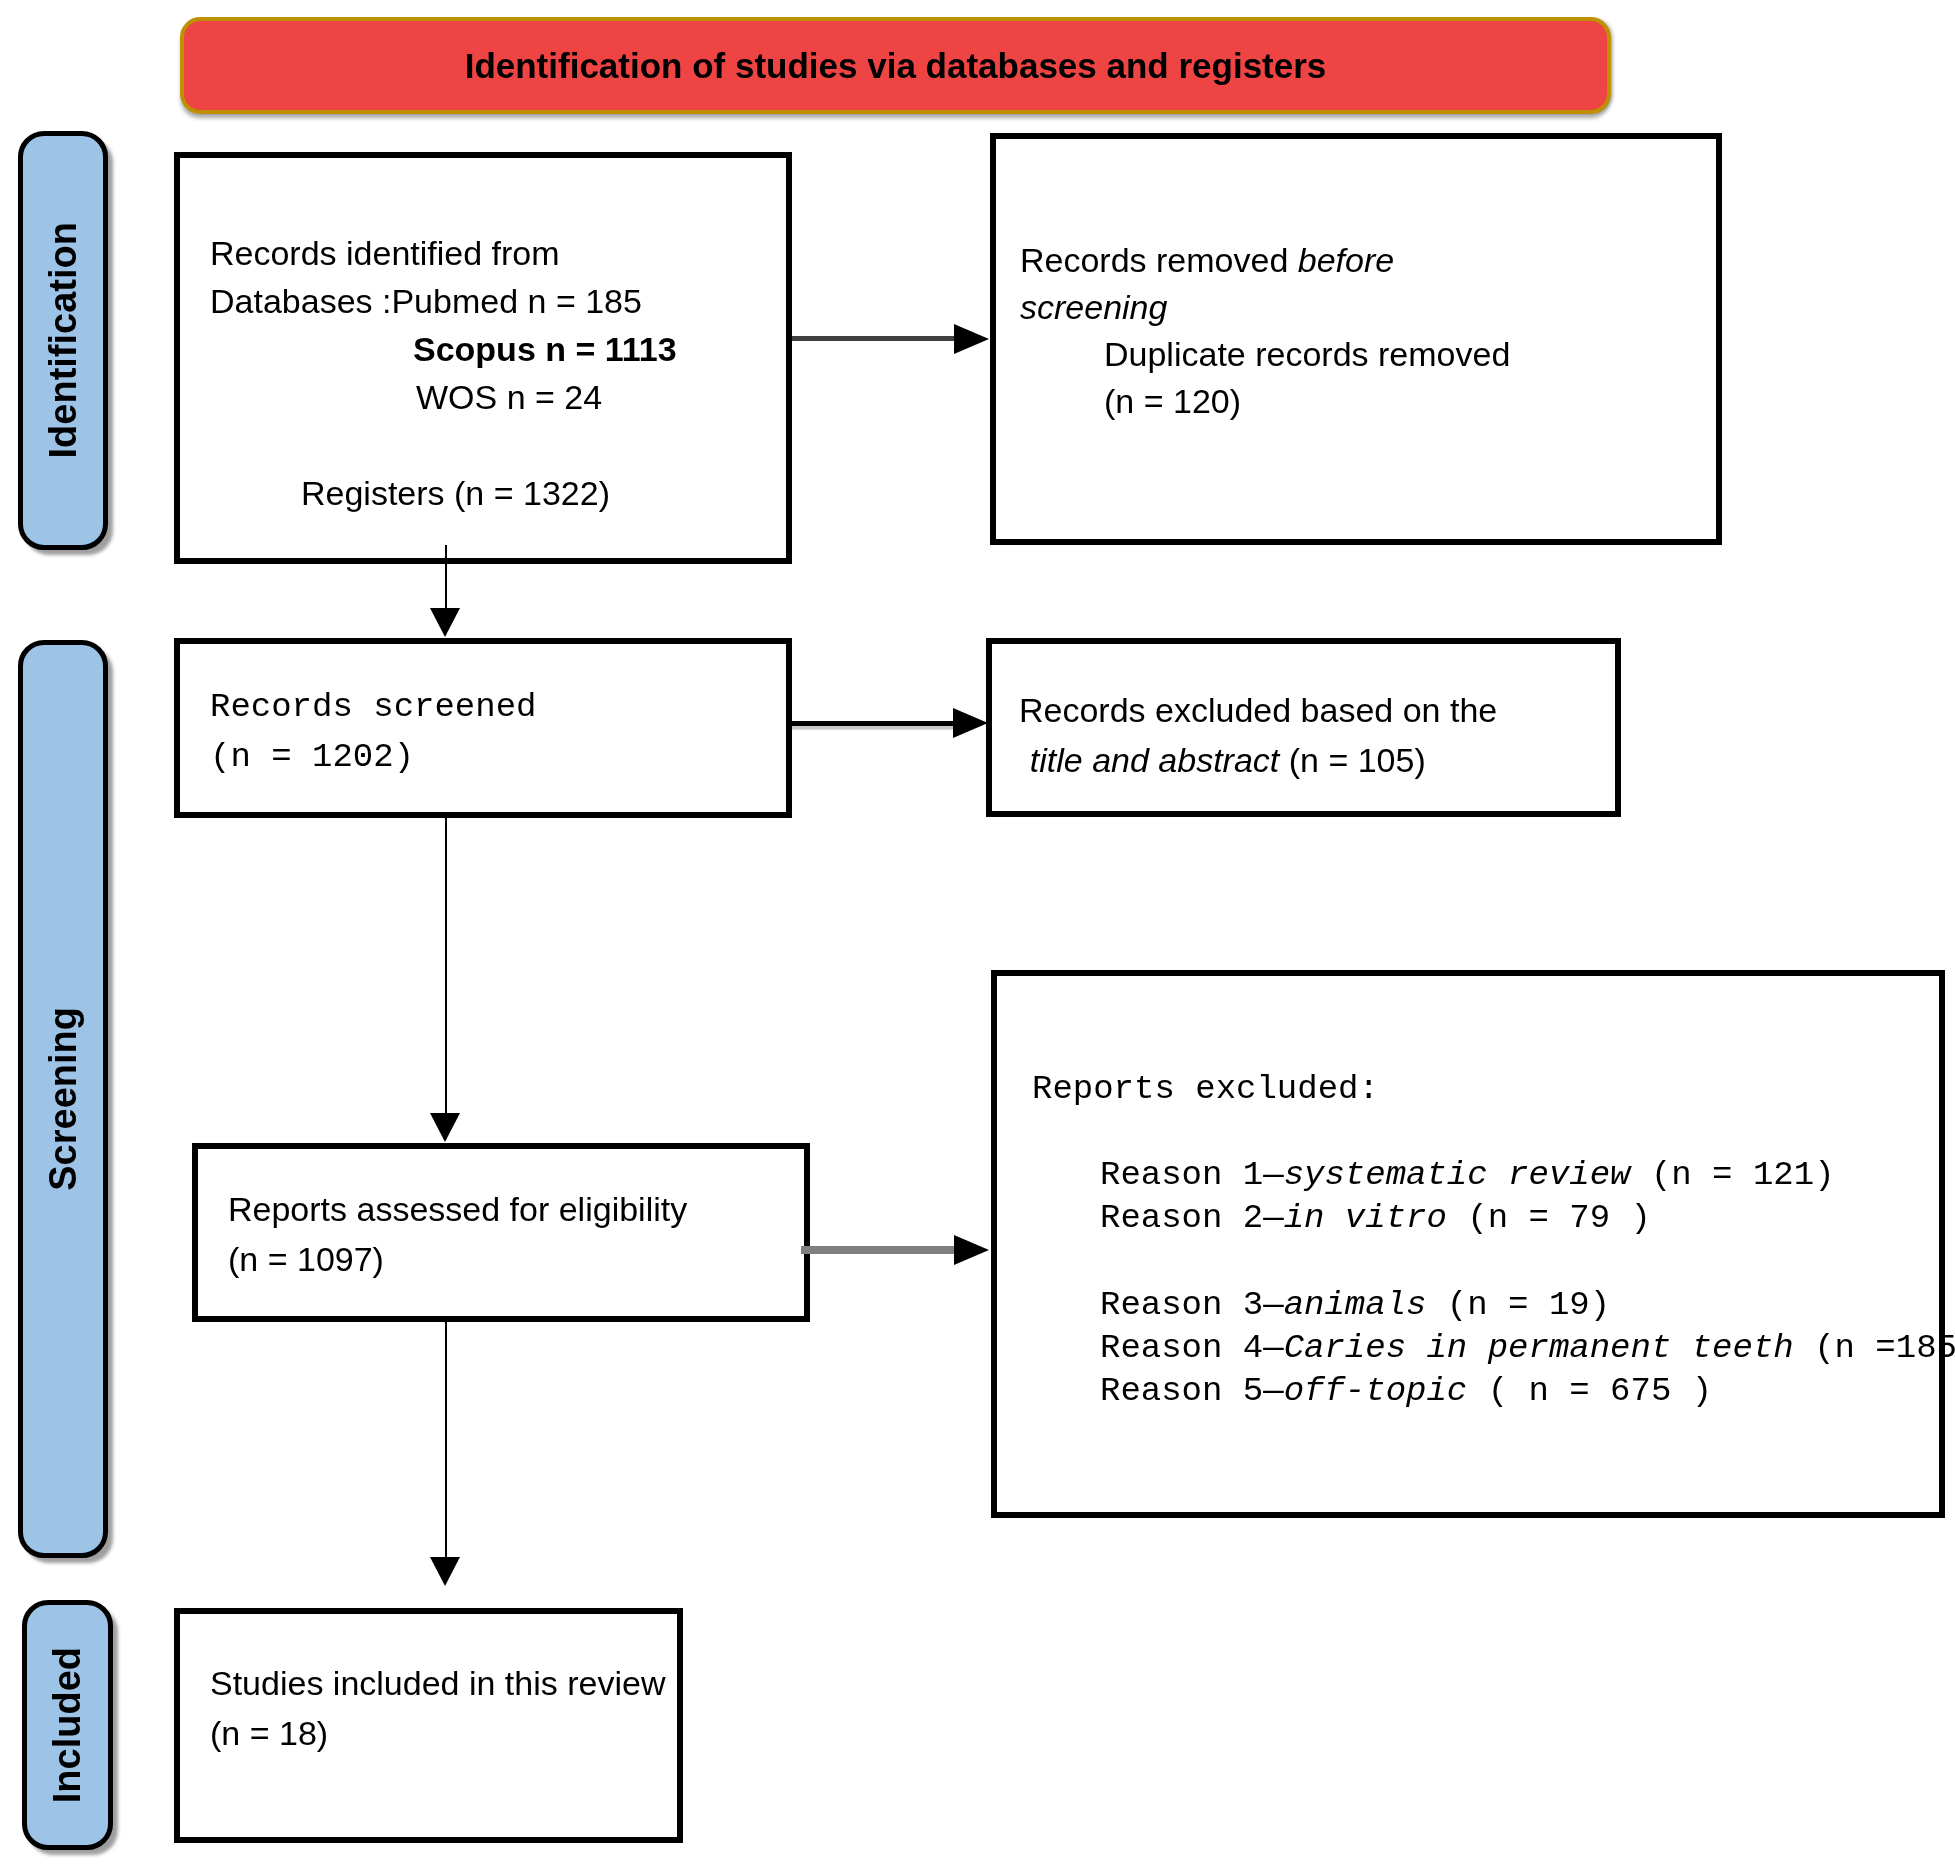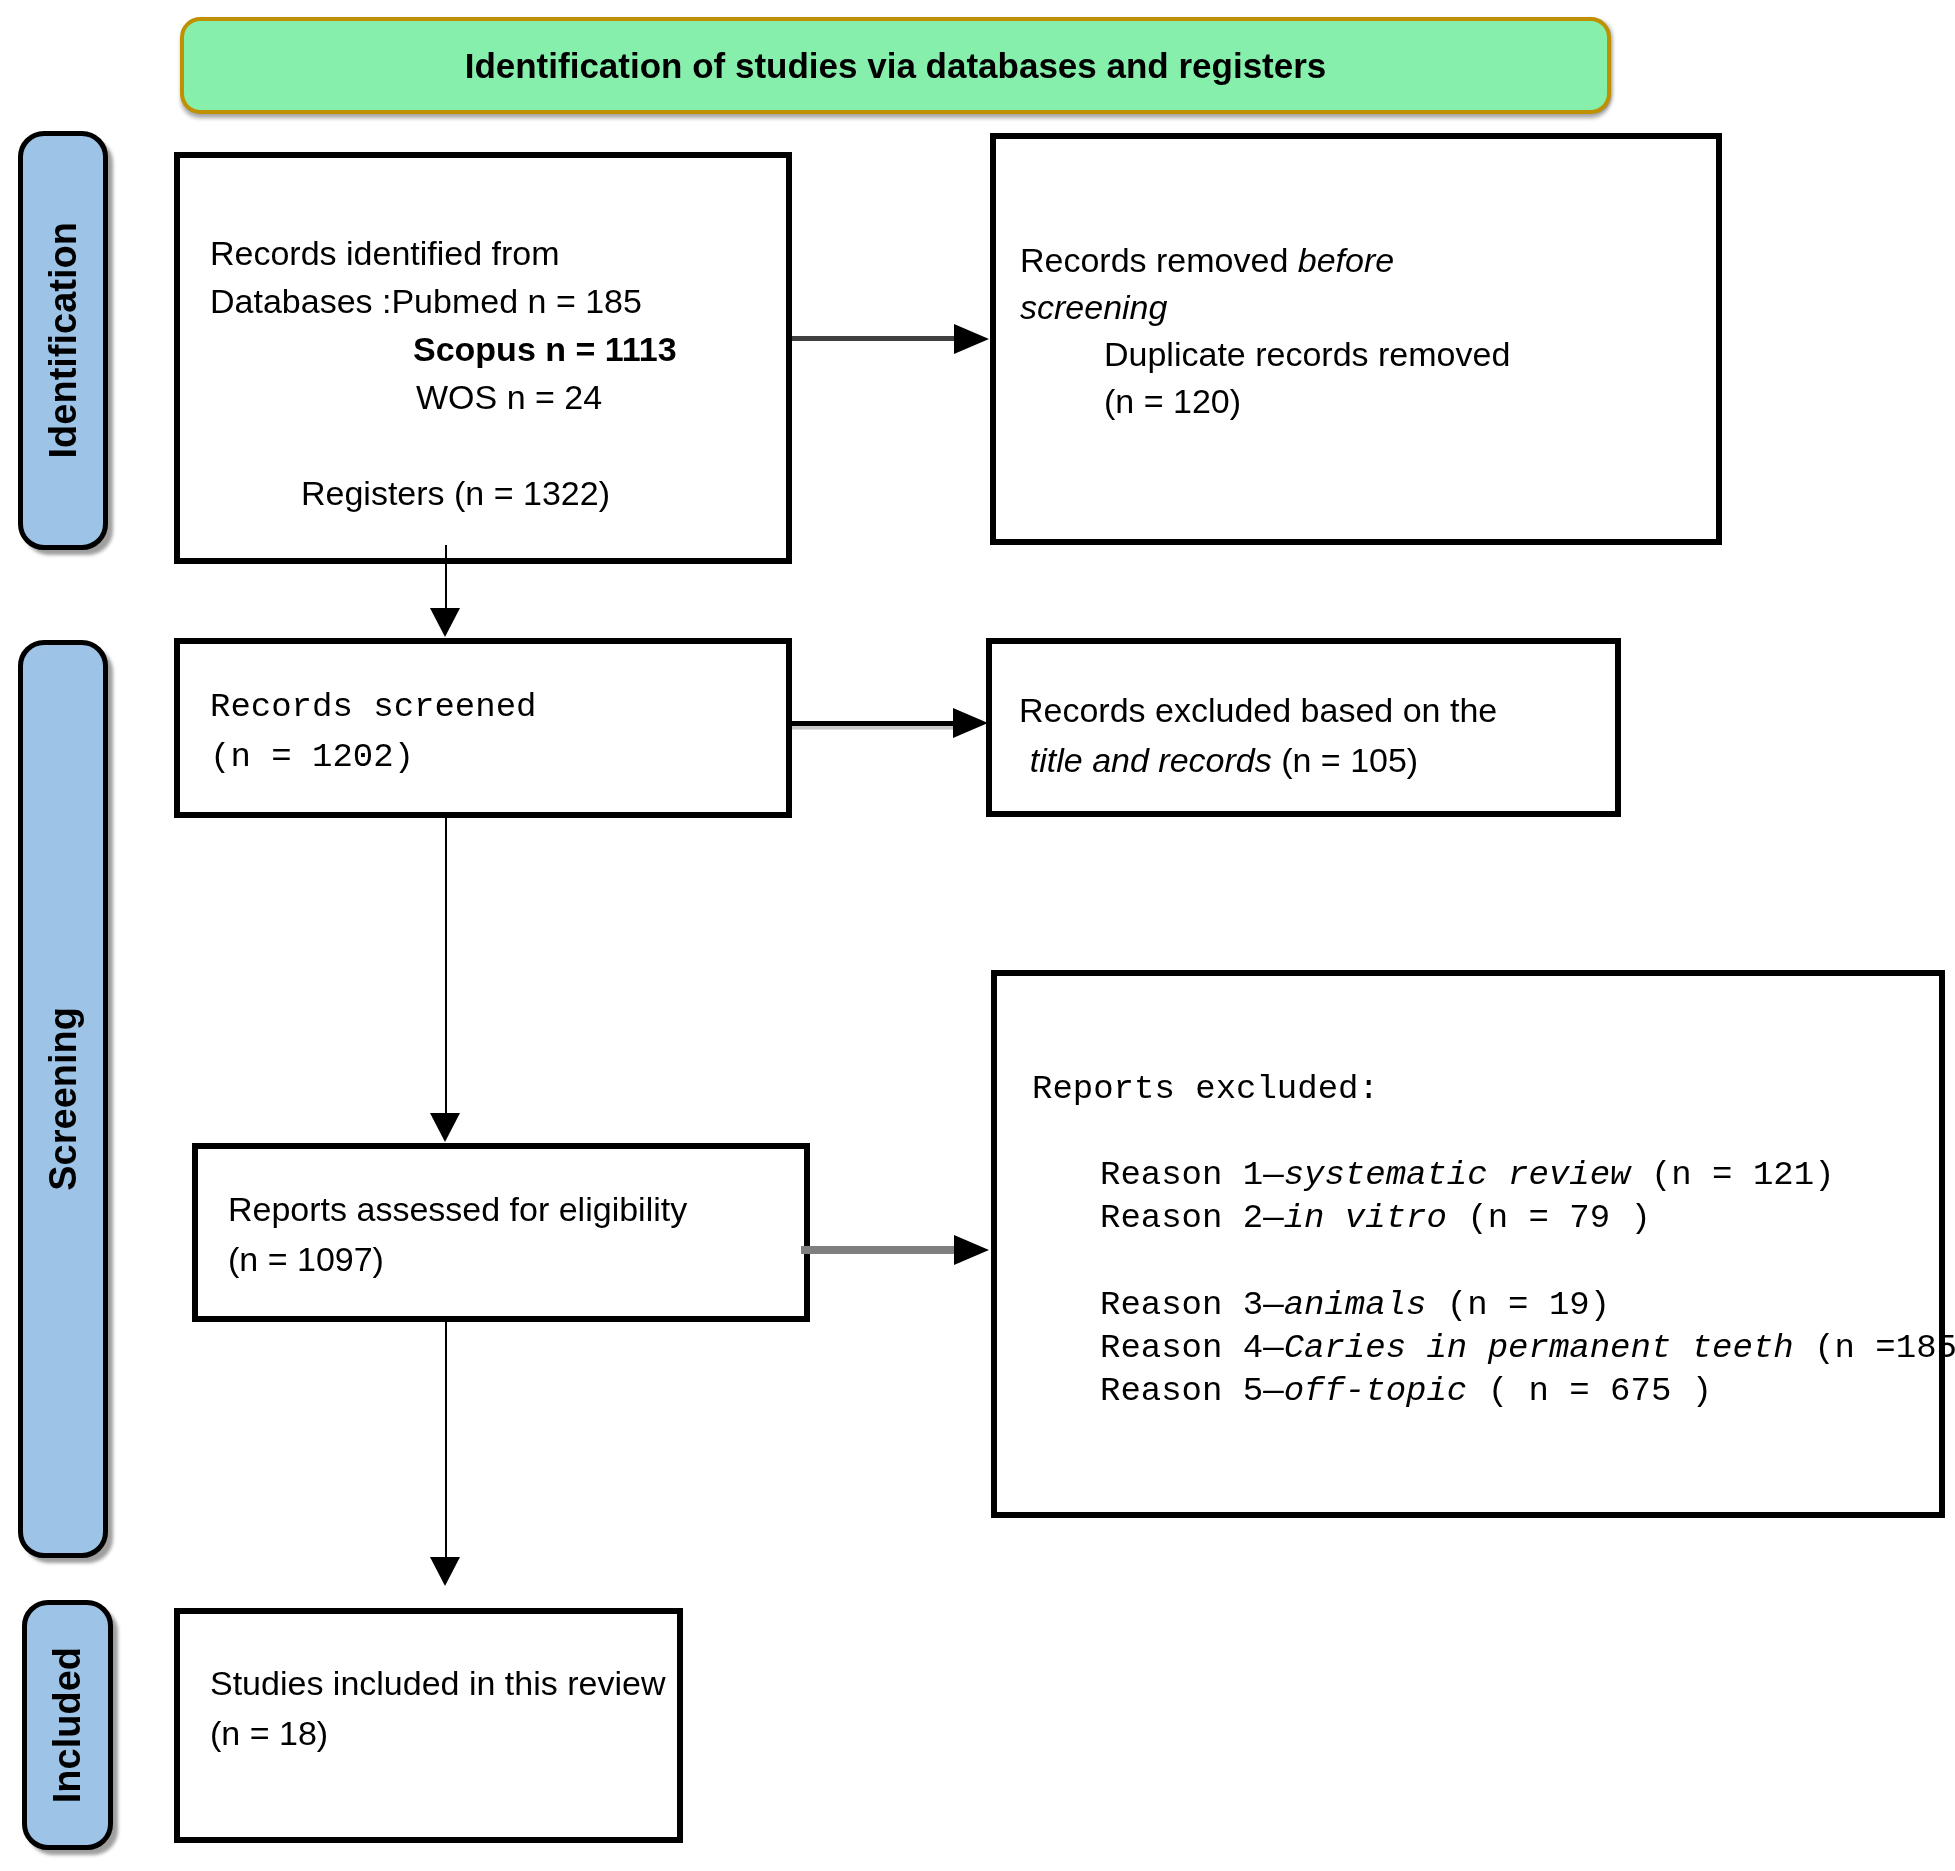--- a/index.html
+++ b/index.html
@@ -8,21 +8,21 @@
     width:1955px;height:1871px;
     background:#ffffff;
     font-family:"Liberation Sans","DejaVu Sans",sans-serif;
     color:#000;
     overflow:hidden;
   }
 
   
   .banner{
     position:absolute;left:180px;top:17px;width:1431px;height:97px;
-    background:#86efac;
+    background:#ef4444;
     border:4.8px solid #BF9000;
     border-radius:20.4px;
     box-sizing:border-box;
     display:flex;align-items:center;justify-content:center;
     box-shadow:0 5.4px 4.2px -1.8px rgba(0,0,0,0.35), 3.6px 0 3.6px -2.4px rgba(0,0,0,0.25);
   }
   .banner span{font-size:35px;font-weight:bold;}
 
   
   .side{
@@ -124,21 +124,21 @@
     <div class="line" style="padding-left: 84px;"><span>(n = 120)</span></div>
   </div>
 
   <div class="fbox" id="box-screened">
     <div class="line"><span>Records screened</span></div>
     <div class="line"><span>(n = 1202)</span></div>
   </div>
 
   <div class="fbox" id="box-excluded-ta">
     <div class="line"><span>Records excluded based on the</span></div>
-    <div class="line" style="padding-left: 10.8px;"><i>title and records</i><span> (n = 105)</span></div>
+    <div class="line" style="padding-left: 10.8px;"><i>title and abstract</i><span> (n = 105)</span></div>
   </div>
 
   <div class="fbox" id="box-assessed">
     <div class="line"><span>Reports assessed for eligibility</span></div>
     <div class="line"><span>(n = 1097)</span></div>
   </div>
 
   <div class="fbox" id="box-reports-excluded">
     <div class="line"><span>Reports excluded:</span></div>
     <div class="line"><span>&nbsp;</span></div>

